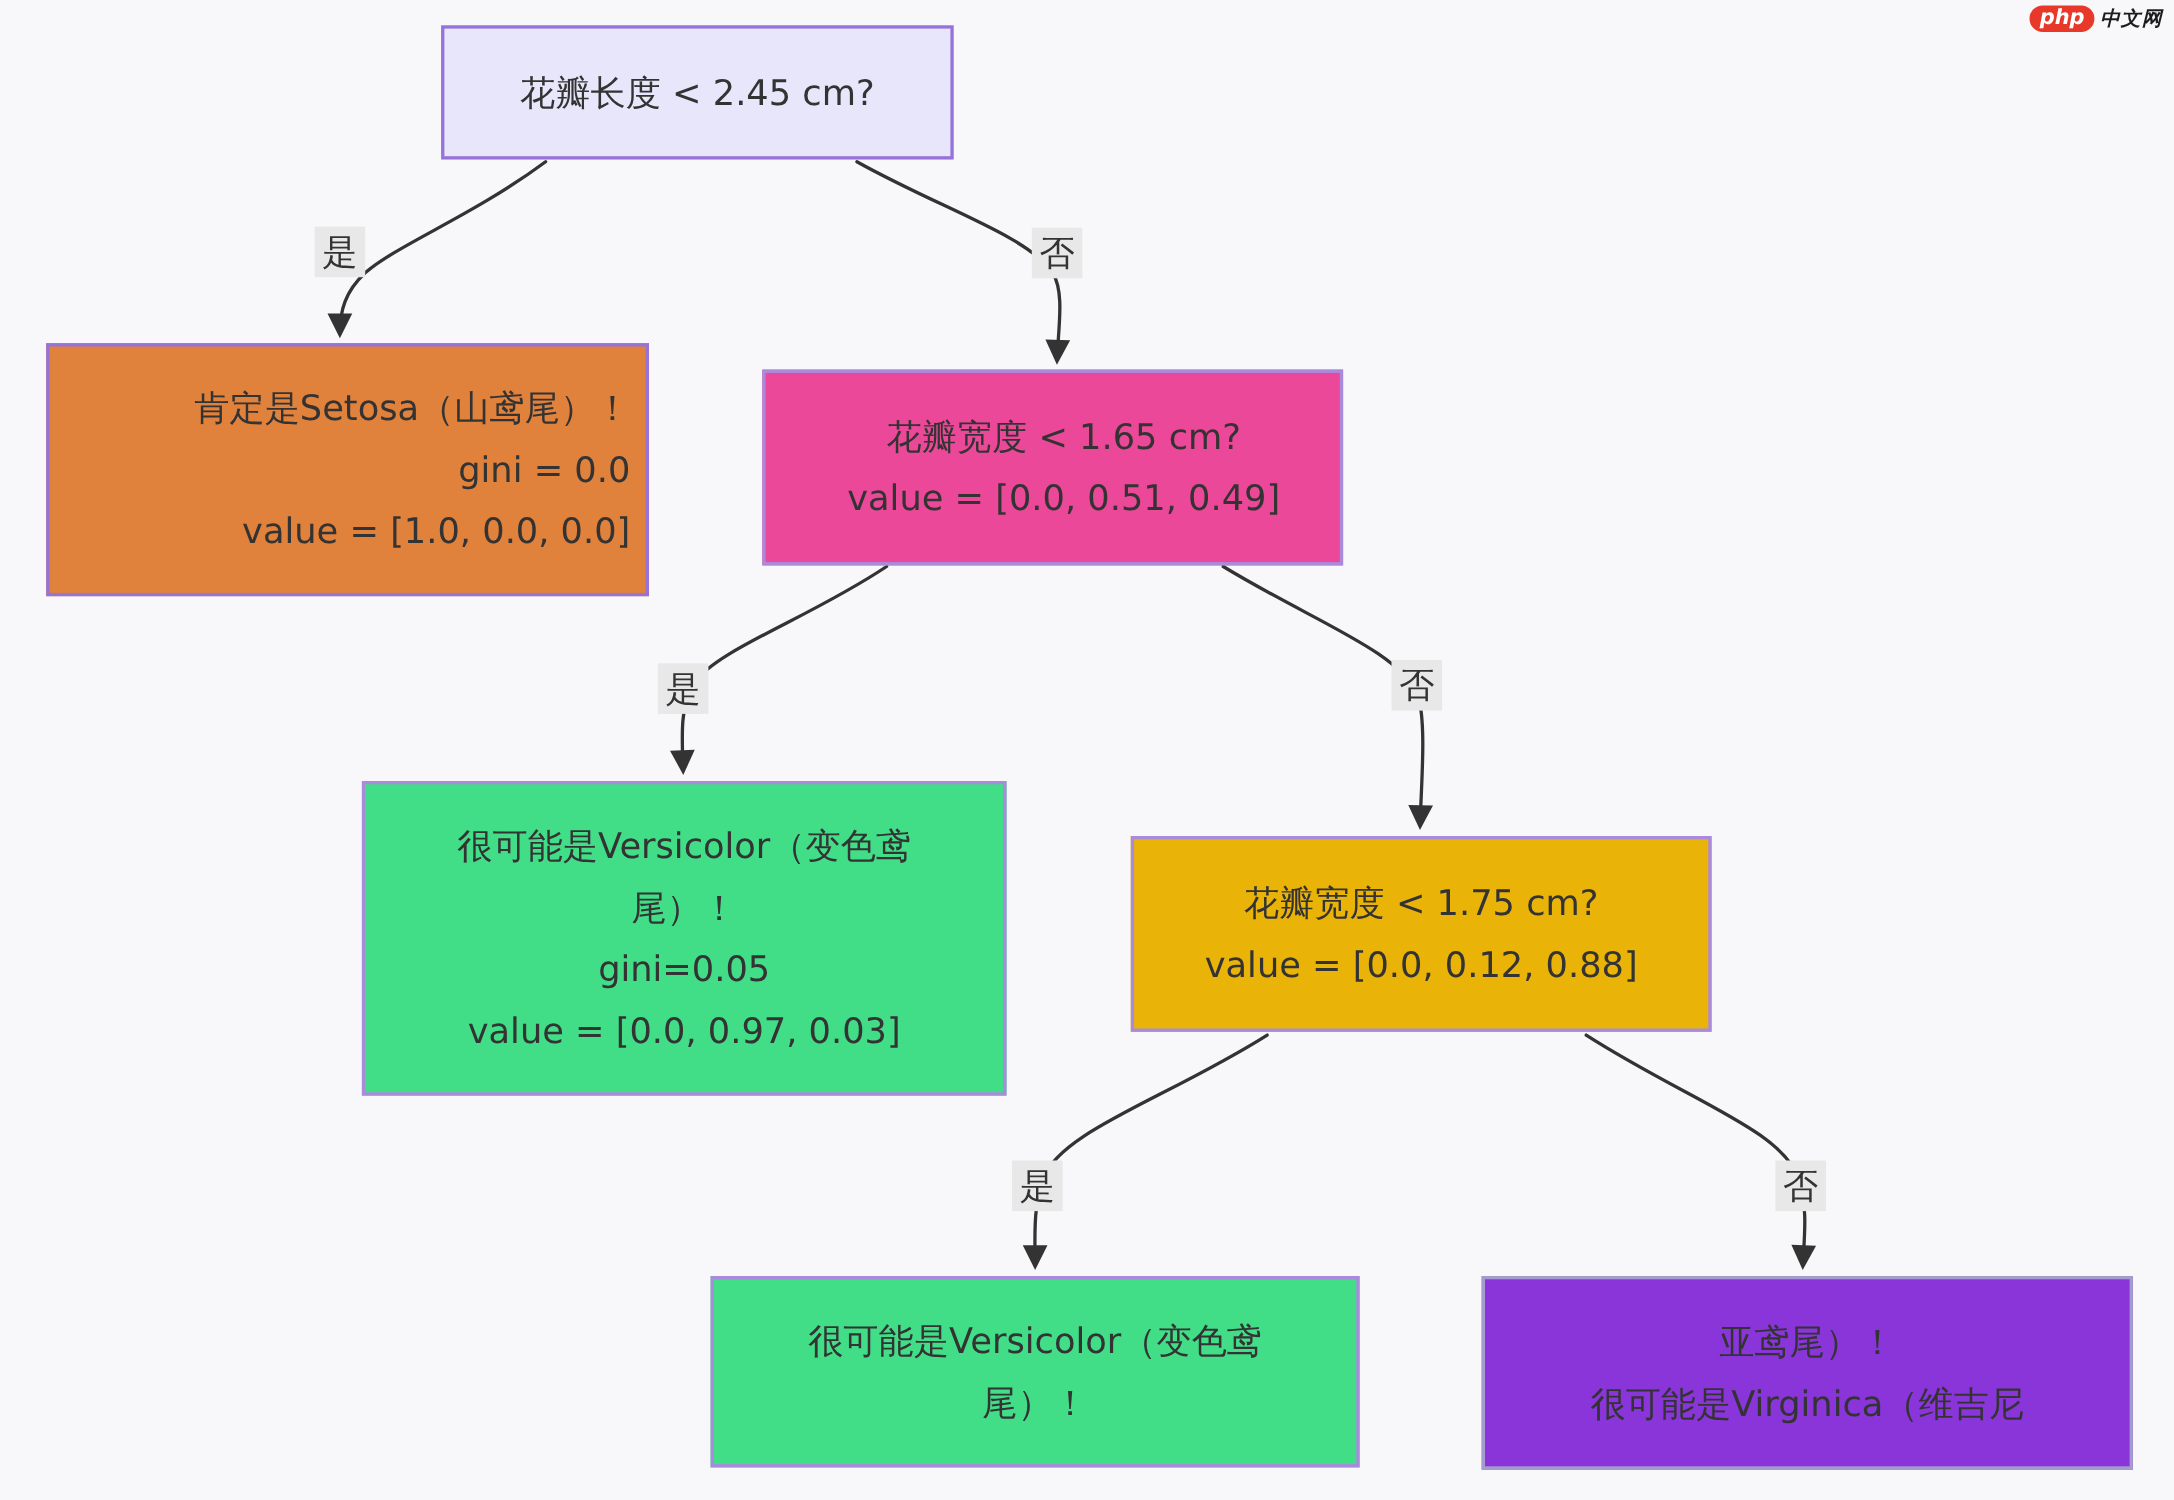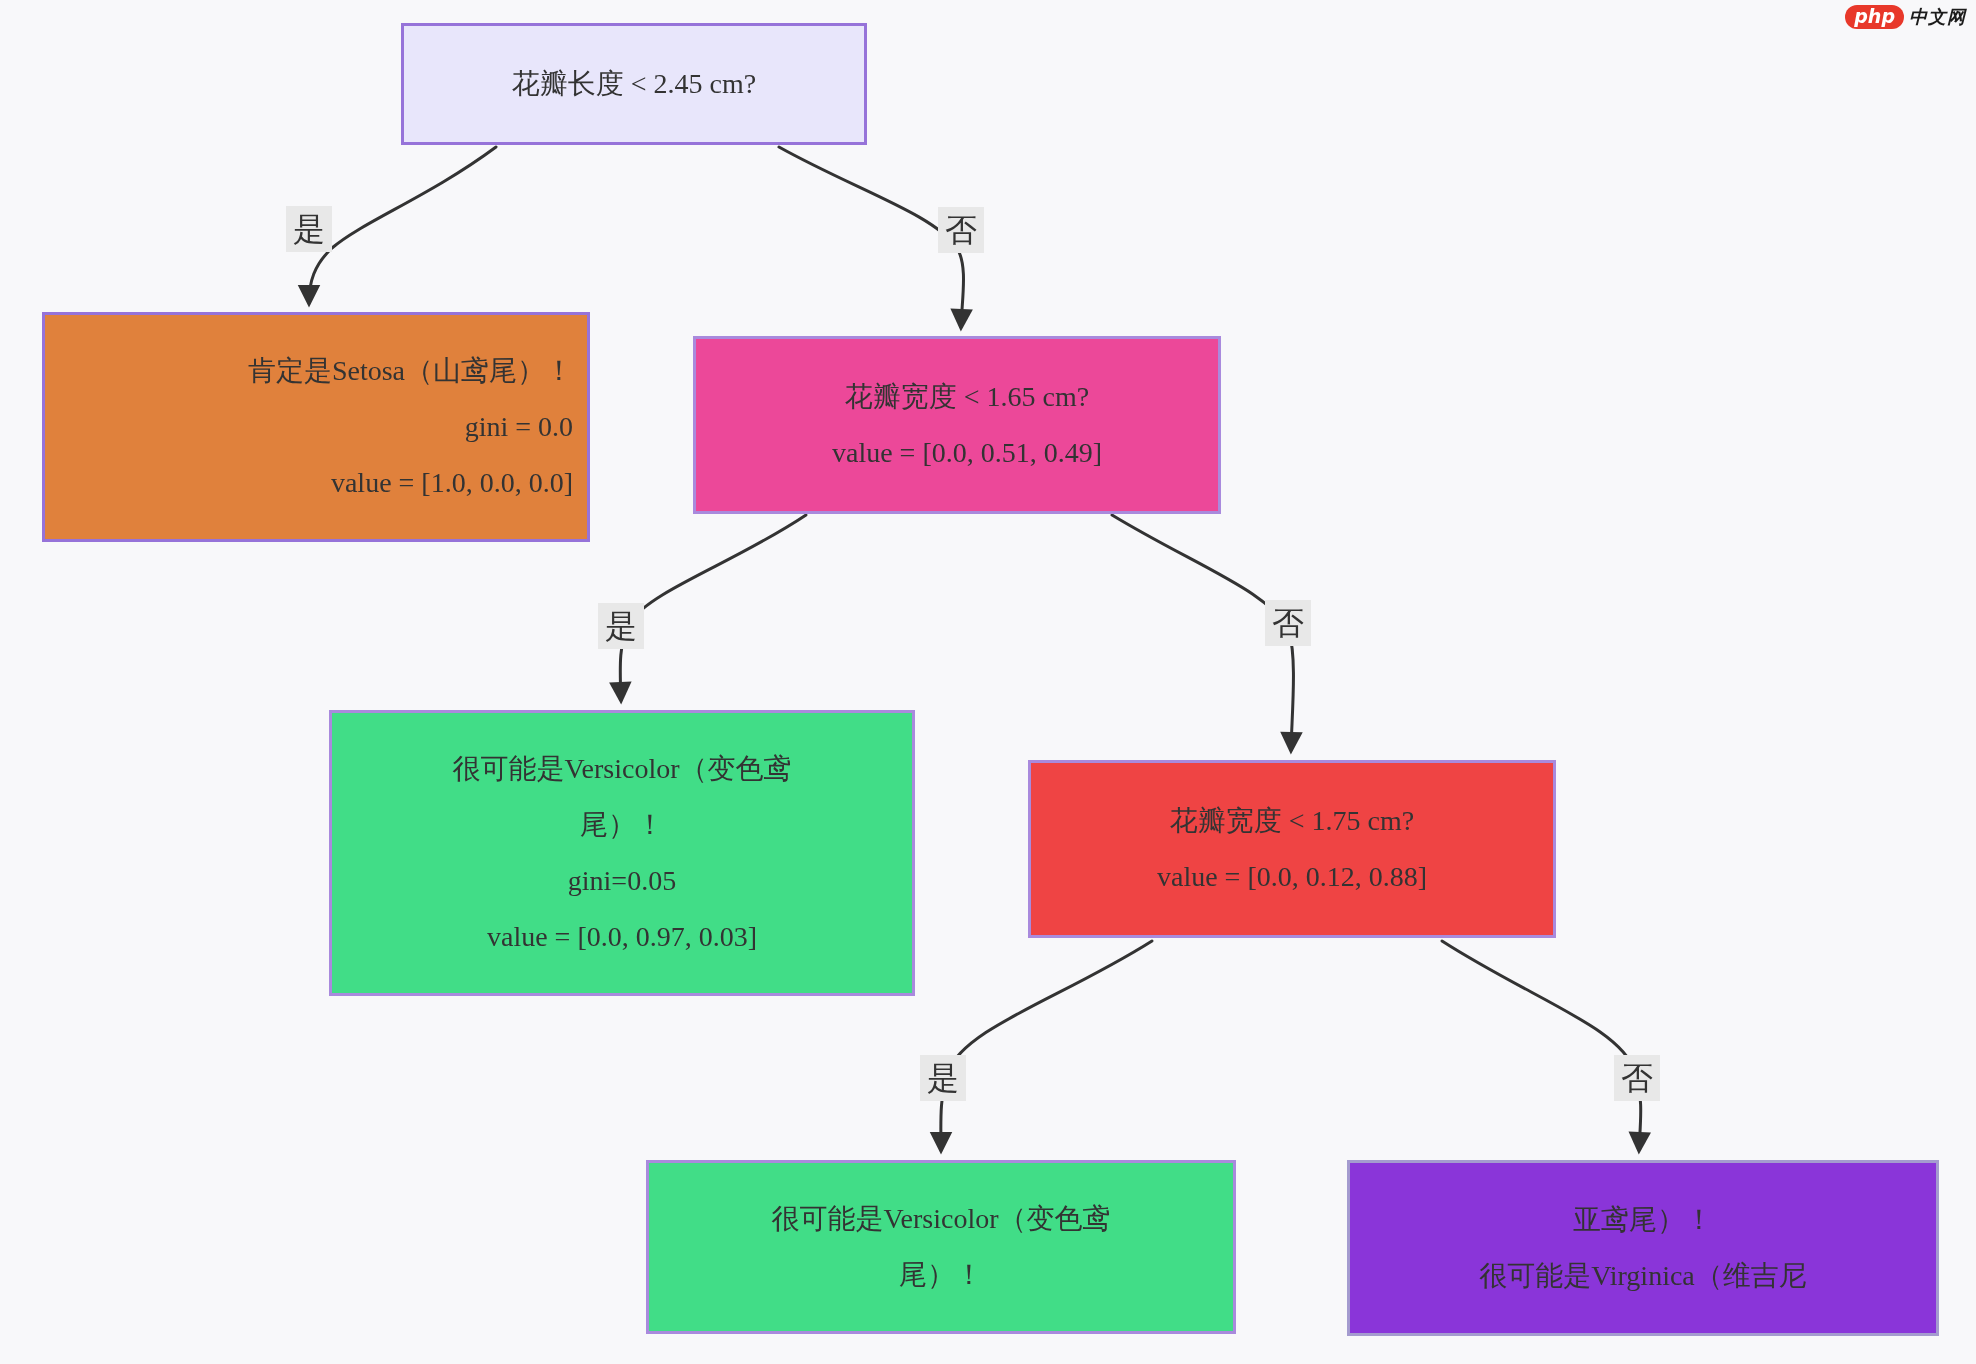--- a/index.html
+++ b/index.html
@@ -7,21 +7,21 @@
     position:relative;width:1976px;height:1364px;overflow:hidden;
     background:#f8f8fa;
     font-family:"DejaVu Sans","Liberation Sans",sans-serif;
     color:#333;
   }
   svg.edges{position:absolute;left:0;top:0;width:1976px;height:1364px;}
   .node{
     position:absolute;box-sizing:border-box;
     border:3px solid #9673d9;
     display:flex;flex-direction:column;justify-content:center;align-items:center;
-    text-align:center;font-size:28px;line-height:56px;color:#333;font-family:Liberation Serif, serif;
+    text-align:center;font-size:32px;line-height:56px;color:#333;
   }
   .node .line{width:100%;padding:0 14px;box-sizing:border-box;white-space:nowrap;}
   #node-q1{left:401px;top:23px;width:466px;height:122px;background:#e8e6fb;}
   #node-setosa{left:42px;top:312px;width:548px;height:230px;background:#e0813c;text-align:right;}
   #node-q2{left:693px;top:336px;width:528px;height:178px;background:#edfaf2;}
   #node-versicolor1{left:329px;top:710px;width:586px;height:286px;background:#41dd87;}
   #node-q3{left:1028px;top:760px;width:528px;height:178px;background:#edfaf2;}
   #node-versicolor2{left:646px;top:1160px;width:590px;height:174px;background:#41dd87;}
   #node-virginica{left:1347px;top:1160px;width:592px;height:176px;background:#8a35d9;}
 
@@ -84,21 +84,21 @@
     <div class="line">value = [0.0, 0.51, 0.49]</div>
   </div>
 
   <div class="node" id="node-versicolor1" style="background: rgb(65, 221, 135); border-color: rgb(169, 138, 221);">
     <div class="line">很可能是Versicolor（变色鸢</div>
     <div class="line">尾）！</div>
     <div class="line">gini=0.05</div>
     <div class="line">value = [0.0, 0.97, 0.03]</div>
   </div>
 
-  <div class="node" id="node-q3" style="background: #ef4444; border-color: rgb(169, 138, 221);">
+  <div class="node" id="node-q3" style="background: #eab308; border-color: rgb(169, 138, 221);">
     <div class="line">花瓣宽度 &lt; 1.75 cm?</div>
     <div class="line">value = [0.0, 0.12, 0.88]</div>
   </div>
 
   <div class="node" id="node-versicolor2" style="background: rgb(65, 221, 135); border-color: rgb(169, 138, 221);">
     <div class="line">很可能是Versicolor（变色鸢</div>
     <div class="line">尾）！</div>
   </div>
 
   <div class="node" id="node-virginica" style="background: rgb(138, 53, 217); border-color: rgb(164, 155, 207);">

